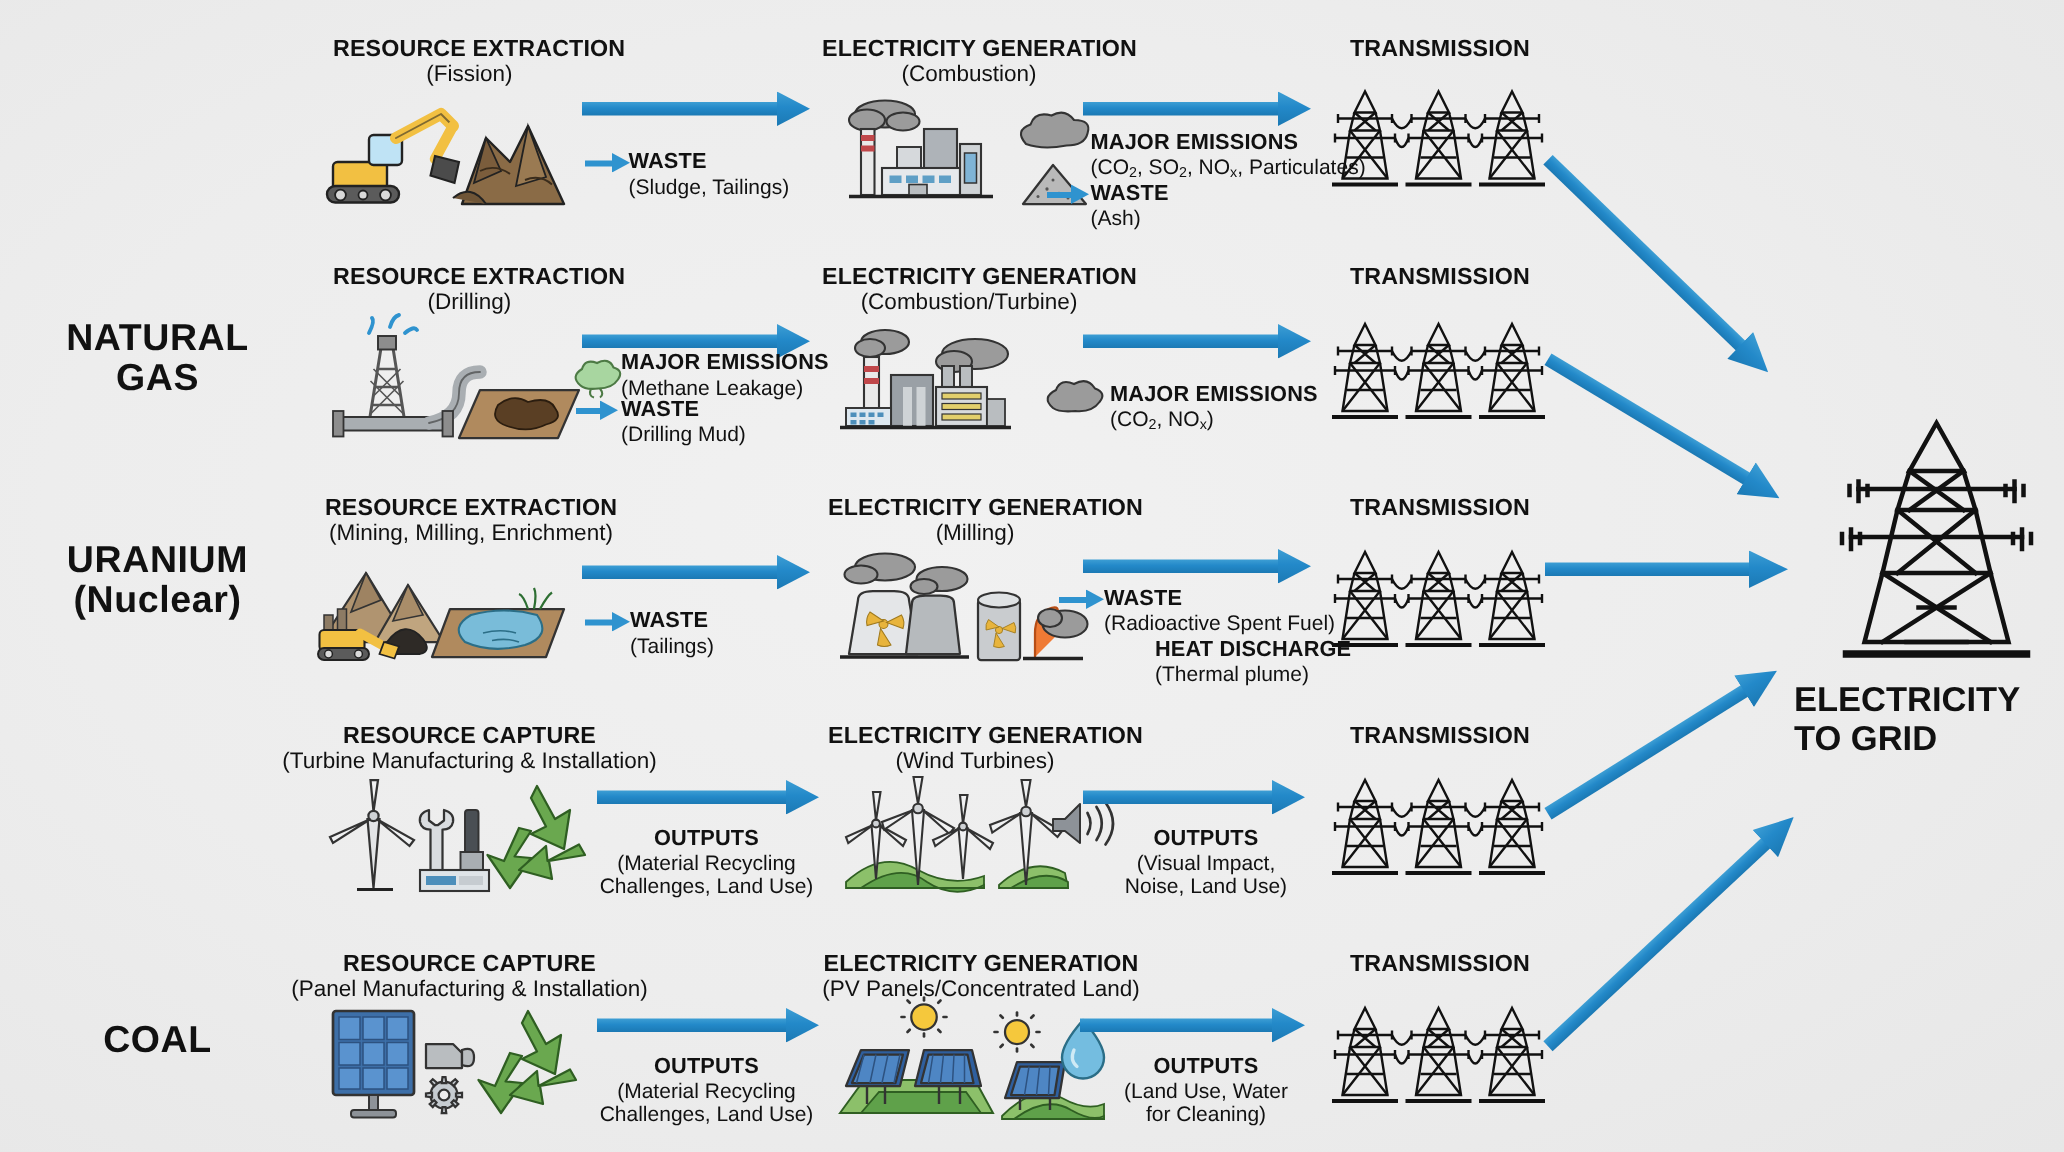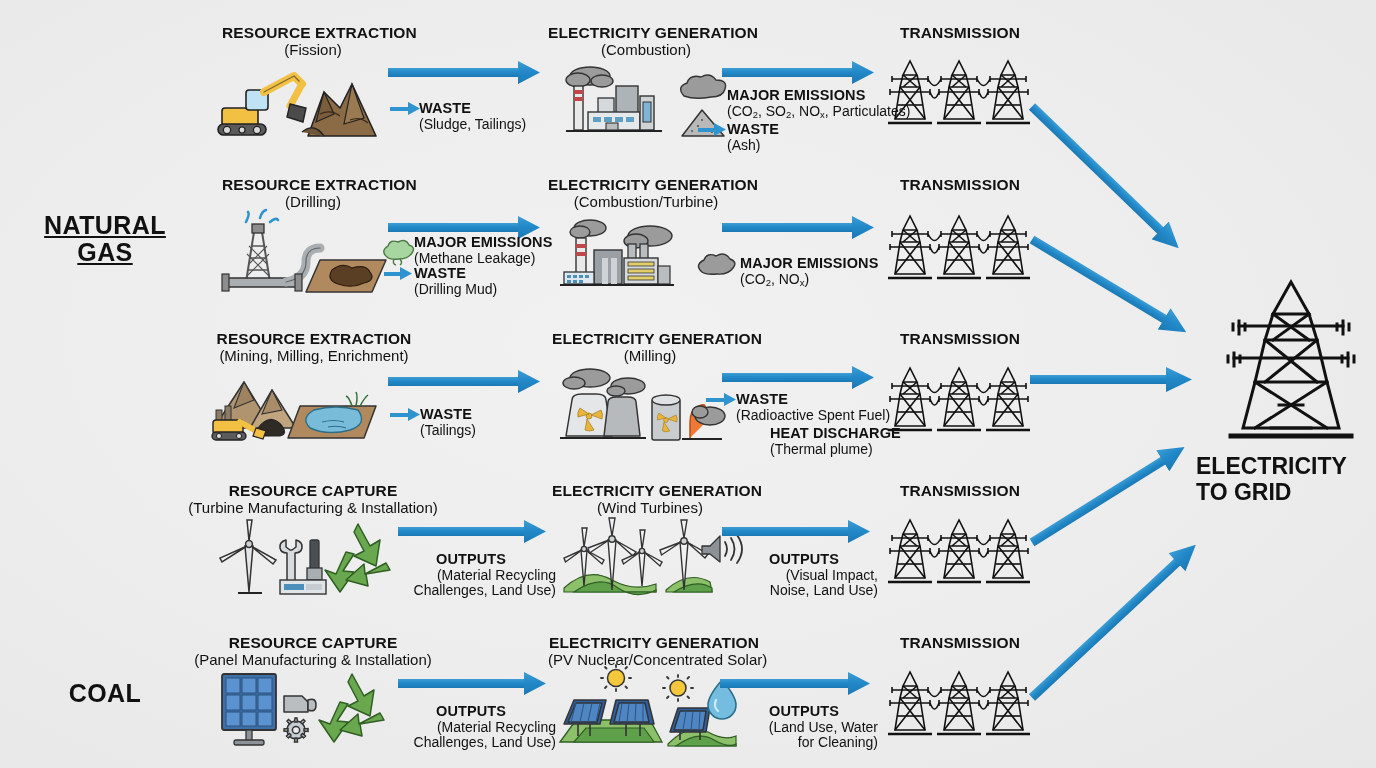--- a/index.html
+++ b/index.html
@@ -36,21 +36,21 @@
   .smallarrow .shaft{ position:absolute; left:0; top:2.5px; height:4.5px; right:10px;
      background:#2f93cf; }
   .smallarrow .head{ position:absolute; right:0; top:-2px; width:12px; height:13px;
      background:#2f93cf; clip-path:polygon(0 0,100% 50%,0 100%); }
 
   
   .anno{ position:absolute; line-height:1.14; }
   .anno .a1{ font-weight:bold; font-size:14.5px; letter-spacing:.1px; white-space:nowrap; }
   .anno .a2{ font-size:14px; white-space:nowrap; }
   .anno.ctr{ text-align:center; }
-  .anno.ctr .a2{ white-space:normal;text-align:right; }
+  .anno.ctr .a2{ white-space:normal; }
 
   sub{ font-size:.68em; vertical-align:-.22em; }
 
   
   #grid-target{ position:absolute; left:1196px; top:278px; width:190px; text-align:left; }
   #grid-target .cap{ font-weight:bold; font-size:23px; line-height:1.12; margin-top:4px; }
 
   
   .diag{ position:absolute; transform-origin:0 50%; height:15px; }
   .diag .shaft{ position:absolute; left:0; top:3.2px; height:8.6px; right:20px;
@@ -209,21 +209,21 @@
             <path d="M106 21 L106 27 M142 21 L142 27"></path>
             <path d="M104 34 L104 40 M144 34 L144 40"></path>
             <path d="M112 50 L136 50"></path>
             <path d="M102 68 L146 68" stroke="#111" stroke-width="2.6"></path>
           </g>
         </svg>
   </div>
 </div>
 
 <div class="row" style="top:152px;">
-  <div class="row-label two" style="top:60px;text-decoration:underline;">
+  <div class="row-label two" style="top:60px;">
     <span>NATURAL</span><br>
     <span>GAS</span>
   </div>
 
   <div class="stage-head" style="left:222px;top:24px;width:182px;">
     <div class="t1">RESOURCE EXTRACTION</div>
     <div class="t2">(Drilling)</div>
   </div>
 
   <div class="icons" style="left:216px;top:60px;">
@@ -363,20 +363,24 @@
             <path d="M106 21 L106 27 M142 21 L142 27"></path>
             <path d="M104 34 L104 40 M144 34 L144 40"></path>
             <path d="M112 50 L136 50"></path>
             <path d="M102 68 L146 68" stroke="#111" stroke-width="2.6"></path>
           </g>
         </svg>
   </div>
 </div>
 
 <div class="row" style="top:304px;">
+  <div class="row-label two" style="top:56px;">
+    <span>URANIUM</span><br>
+    <span>(Nuclear)</span>
+  </div>
 
   <div class="stage-head" style="left:196px;top:26px;width:236px;">
     <div class="t1">RESOURCE EXTRACTION</div>
     <div class="t2">(Mining, Milling, Enrichment)</div>
   </div>
 
   <div class="icons" style="left:210px;top:62px;">
     <svg width="174" height="76" viewBox="0 0 174 76">
       <path d="M4 62 L34 16 L62 62 Z" fill="#b09470" stroke="#333" stroke-width="1.5" stroke-linejoin="round"></path>
       <path d="M34 16 L44 34 L24 42 Z" fill="#9e8362" stroke="#333" stroke-width="1.1"></path>
@@ -720,21 +724,21 @@
   </div>
 
   <div class="anno ctr" style="left:386px;top:95px;width:170px;">
     <div class="a1">OUTPUTS</div>
     <div class="a2">(Material Recycling</div>
     <div class="a2">Challenges, Land Use)</div>
   </div>
 
   <div class="stage-head" style="left:548px;top:26px;width:212px;">
     <div class="t1">ELECTRICITY GENERATION</div>
-    <div class="t2">(PV Nuclear/Concentrated Solar)</div>
+    <div class="t2">(PV Panels/Concentrated Land)</div>
   </div>
 
   <div class="icons" style="left:558px;top:58px;">
     <svg width="180" height="82" viewBox="0 0 180 82">
       <path d="M2 76 L18 54 L92 54 L104 76 Z" fill="#8cc06a" stroke="#2f5f22" stroke-width="1.3"></path>
       <path d="M16 76 L28 62 L86 62 L96 76 Z" fill="#5fa14a" stroke="#2f5f22" stroke-width="1.2"></path>
       <circle cx="58" cy="12" r="8.5" fill="#f5c83c" stroke="#333" stroke-width="1.5"></circle>
       <g stroke="#333" stroke-width="1.8" stroke-linecap="round">
         <path d="M58 -1 L58 1"></path>
             <path d="M58 23 L58 25"></path>

